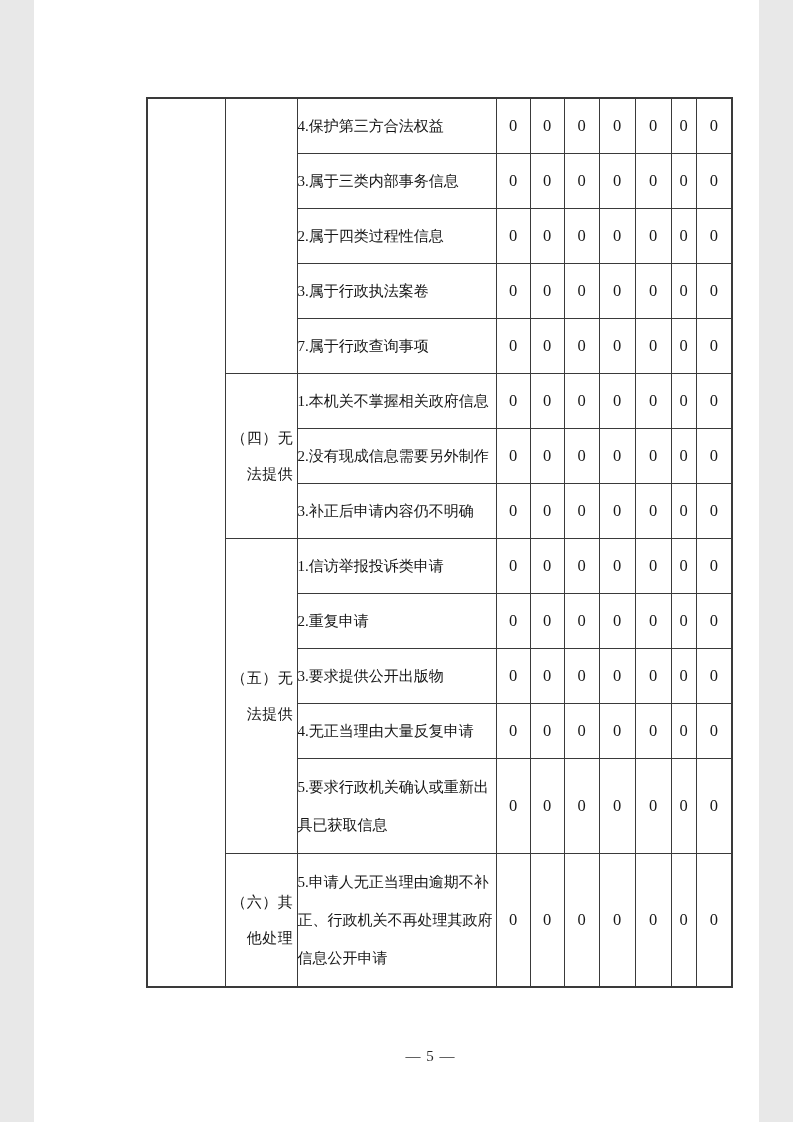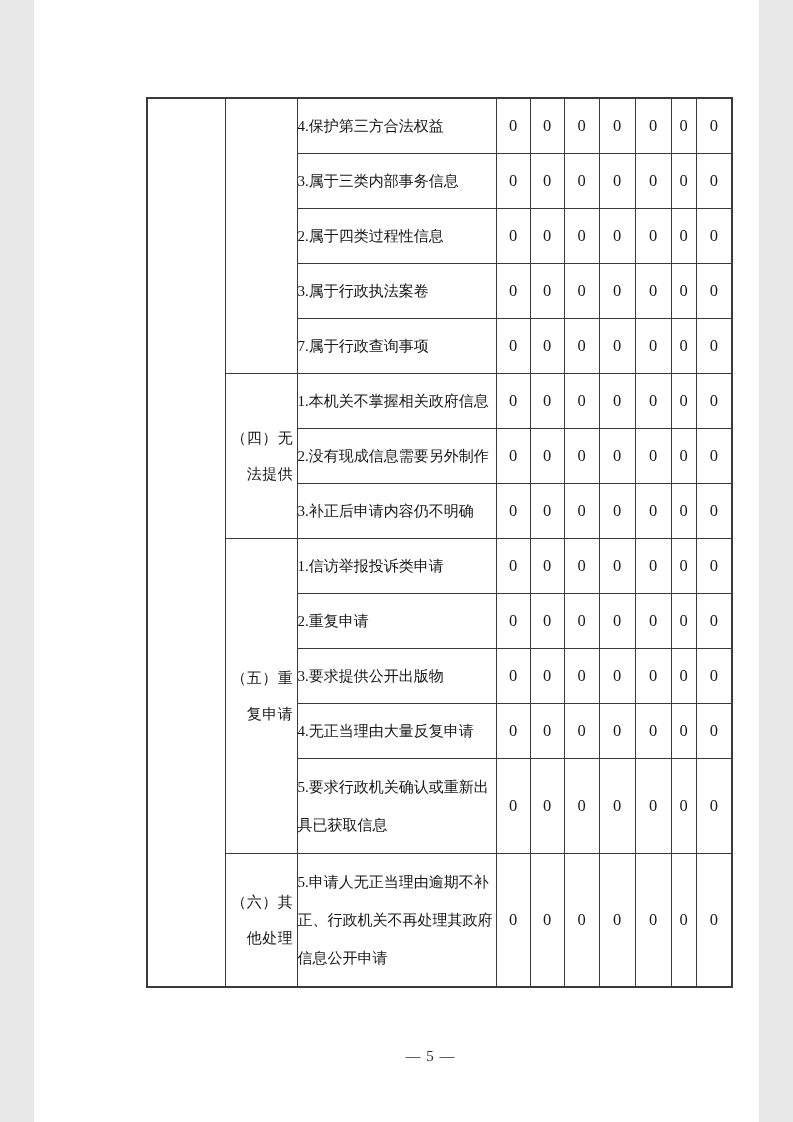--- a/index.html
+++ b/index.html
@@ -181,21 +181,21 @@
         <td class="val">0</td>
         <td class="val">0</td>
         <td class="val">0</td>
         <td class="val">0</td>
         <td class="val">0</td>
         <td class="val">0</td>
         <td class="val">0</td>
       </tr>
 
       <tr class="h55">
-        <td class="label" rowspan="5"><span class="label-text">（五）重复申请</span></td>
+        <td class="label" rowspan="5"><span class="label-text">（五）无法提供</span></td>
         <td class="desc"><span class="desc-text">1.信访举报投诉类申请</span></td>
         <td class="val">0</td>
         <td class="val">0</td>
         <td class="val">0</td>
         <td class="val">0</td>
         <td class="val">0</td>
         <td class="val">0</td>
         <td class="val">0</td>
       </tr>
 

